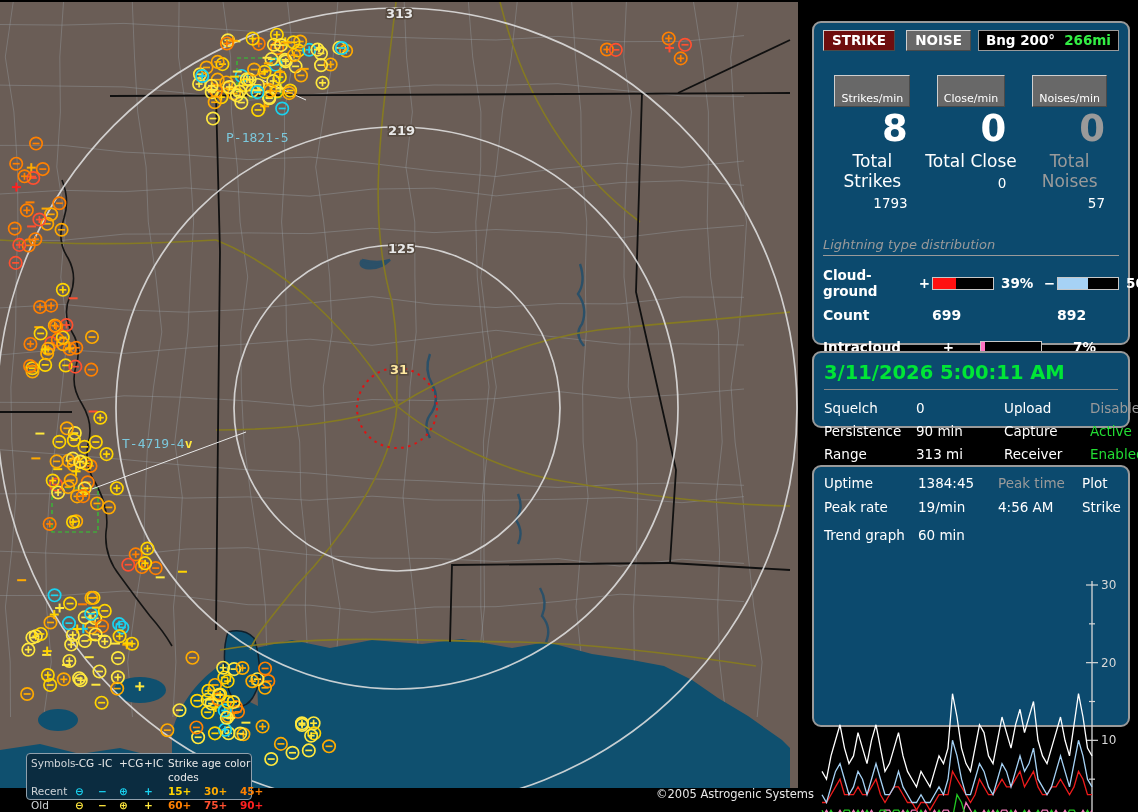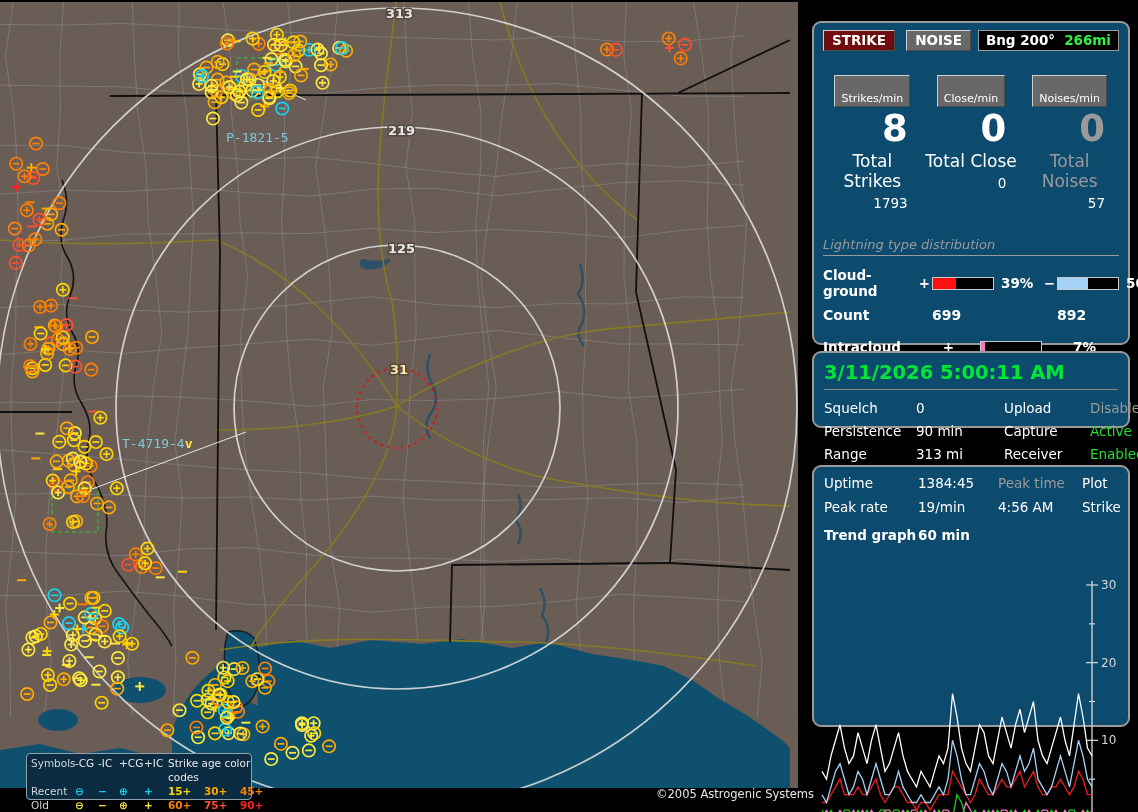--- a/index.html
+++ b/index.html
@@ -60,21 +60,21 @@
   .ic-gap{margin-top:16px;gap:24px;}
 
   .dt{color:#00e636;font-size:19.5px;font-weight:bold;border-bottom:1px solid #888;
       padding:2px 0 5px;}
   .sgrid{display:grid;grid-template-columns:92px 88px 86px auto;
          row-gap:7px;margin-top:10px;font-size:13.5px;}
   .green{color:#22dd33;}
 
   .stgrid{display:grid;grid-template-columns:94px 80px 84px auto;
           row-gap:8px;font-size:13.5px;}
-  .gap-top{margin-top:12px;font-weight:bold;}
+  .gap-top{margin-top:12px;}
   #trend{position:absolute;left:2px;top:108px;}
 </style>
 </head>
 <body>
 
 <div class="map">
 <svg width="798" height="786" viewBox="0 0 798 786">
   <rect x="0" y="0" width="798" height="786" fill="#6a5d56"></rect>
   <g id="counties" stroke="#9aa2a8" stroke-opacity="0.38" fill="none" stroke-width="1">
         <polyline points="13.2,0 5.3,55 13.9,110 17.5,165 17.9,220 16.2,275 15.6,330 10.9,385 11.8,440 16.0,495 11.6,550 5.4,605 10.2,660 10.5,715"></polyline>

